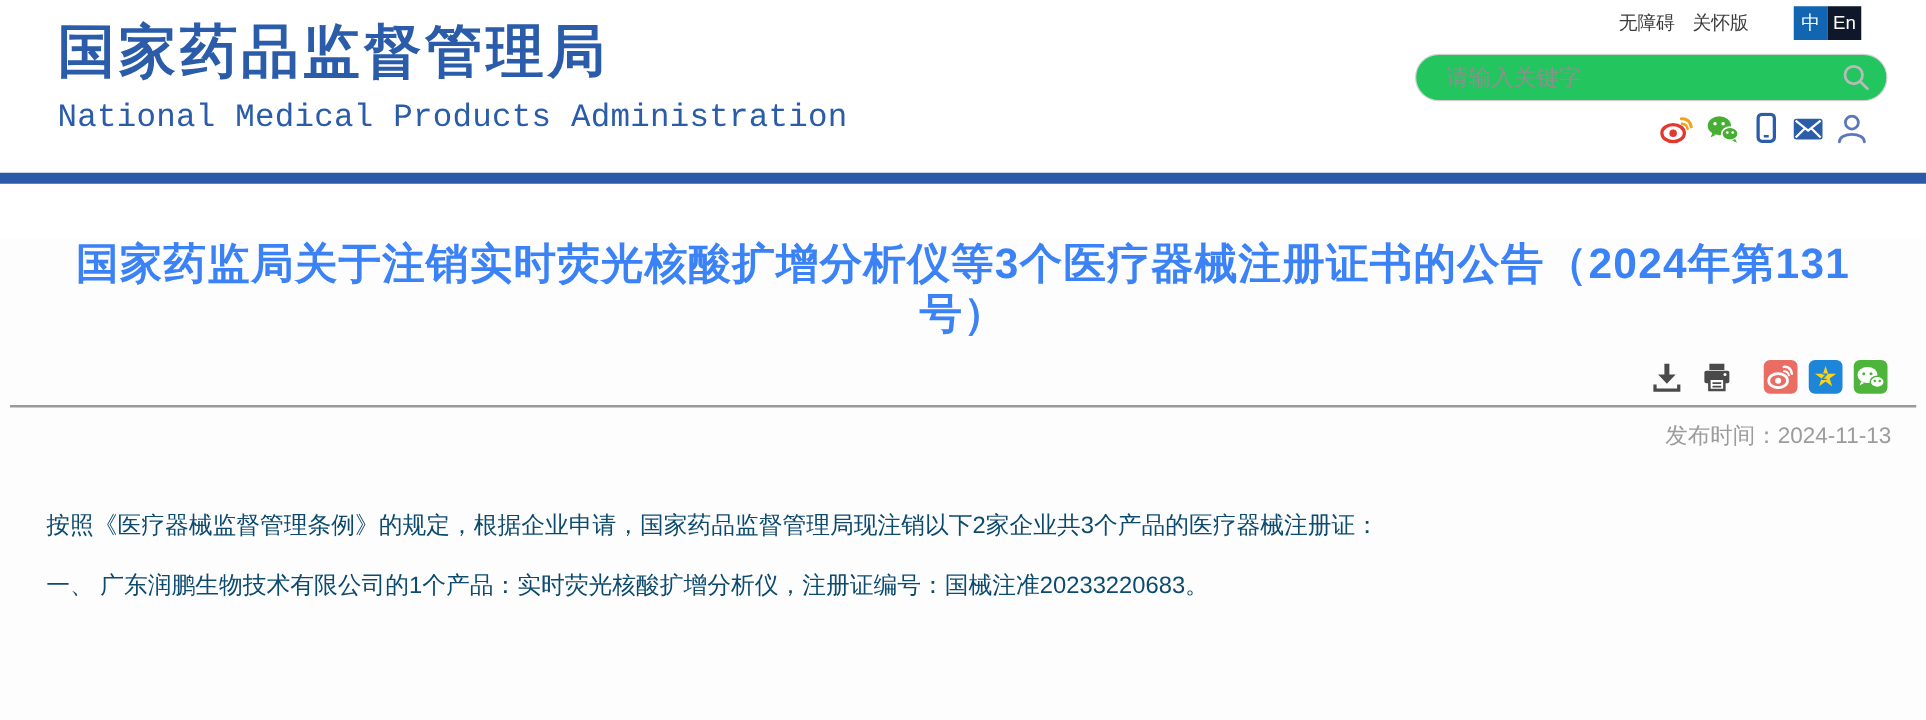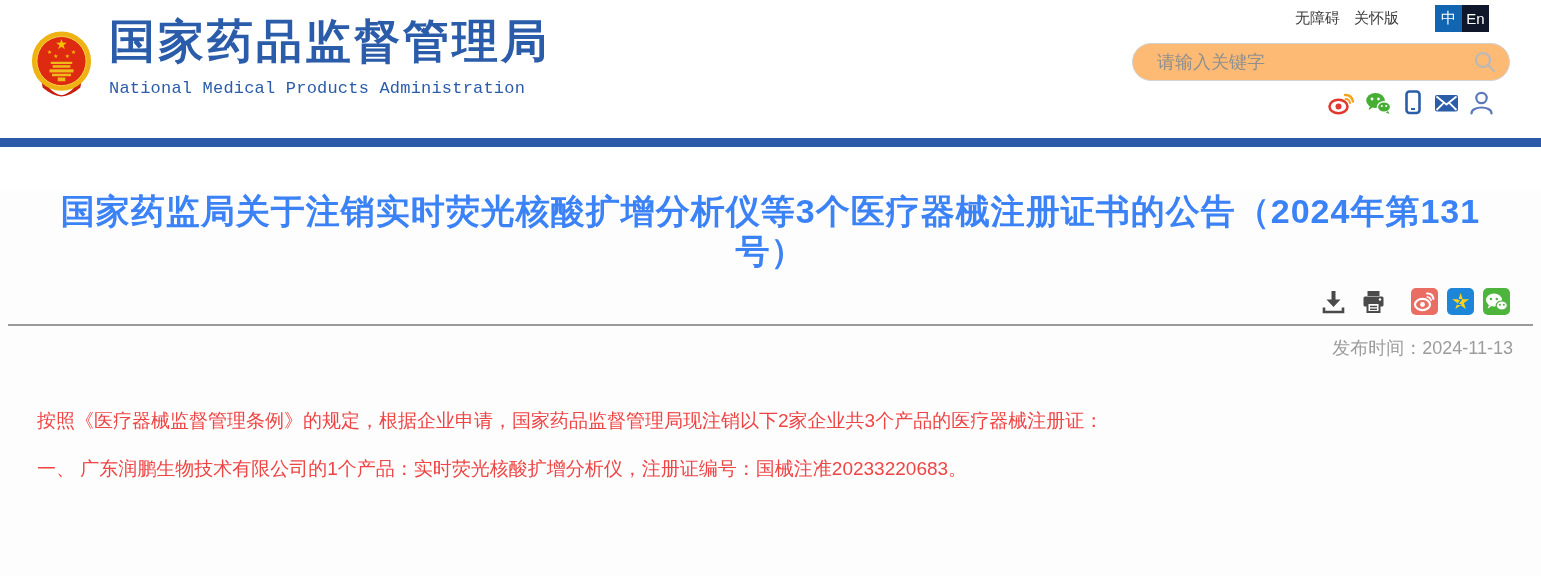--- a/index.html
+++ b/index.html
@@ -8,31 +8,31 @@
     width:1541px; height:576px; overflow:hidden;
     background:#ffffff;
     font-family:"Liberation Sans", sans-serif;
   }
   
   .header { position:relative; height:138px; background:#fff; }
   .logo-wrap { position:absolute; left:30px; top:8px; width:520px; height:112px; display:flex; align-items:flex-start; cursor:pointer; }
   .emblem { width:100px; height:110px; }
   .site-names { margin-left:16px; padding-top:12px;font-family:Liberation Mono, monospace; }
   .site-zh { color:#2a5caa; font-size:46px; font-weight:bold; letter-spacing:3px; line-height:50px; white-space:nowrap; }
-  .site-en { color:#2a5caa; font-size:17px; font-weight:500; margin-top:9px; letter-spacing:0.2px; white-space:nowrap; }
+  .site-en { color:#2a5caa; font-size:26px; font-weight:500; margin-top:9px; letter-spacing:0.2px; white-space:nowrap; }
 
   .top-links { position:absolute; top:4px; right:52px; display:flex; align-items:center; height:28px; }
   .top-link { font-size:15px; color:#3c3c3c; margin-right:14px; cursor:pointer; }
   .lang-btn { width:27px; height:27px; display:flex; align-items:center; justify-content:center;
               color:#fff; font-size:15px; cursor:pointer; }
   .lang-zh { background:#1266b1; margin-left:22px; }
   .lang-en { background:#0f172a; }
 
   .search-box { position:absolute; top:43px; right:31px; width:378px; height:38px;
-                border:1.5px solid #d2d2d2; border-radius:19px; background:#fdba74;
+                border:1.5px solid #d2d2d2; border-radius:19px; background:#22c55e;
                 display:flex; align-items:center; }
   .search-box input { border:none; outline:none; background:transparent; flex:1;
                       margin-left:22px; font-size:18px; color:#444;
                       font-family:"Liberation Sans", sans-serif; }
   .search-box input::placeholder { color:#8f8f8f; }
   .search-glyph { margin-right:12px; cursor:pointer; display:flex; }
 
   .header-socials { position:absolute; top:90px; right:47px; display:flex; align-items:center; gap:10px; }
   .hs-icon { display:flex; cursor:pointer; }
 
@@ -50,21 +50,21 @@
               display:flex; align-items:center; justify-content:center; position:relative; }
   .share-gap { margin-left:24px; }
   .sq-weibo { background:#ea6d64; }
   .sq-qzone { background:#1d86d8; }
   .sq-wechat { background:#4db43c; }
   .qzone-star { color:#ffd215; font-size:22px; line-height:1; }
   .qzone-z { position:absolute; left:10px; top:8px; color:#1d86d8; font-size:10px; font-weight:bold; font-style:italic; }
 
   .pubdate-row { text-align:right; padding-right:20px; margin-top:10px;
                  color:#9c9c9c; font-size:18px; }
-  .article { margin-top:42px; padding:0 45px 0 2px; color:#ef4444; font-size:19px; }
+  .article { margin-top:42px; padding:0 45px 0 2px; color:#0c4a6e; font-size:19px; }
   .article p { margin:0 0 10px 0; line-height:38px; text-indent:27px; }
 </style>
 </head>
 <body>
 
 <div class="header">
 
   <div class="logo-wrap">
     <svg class="emblem" viewBox="0 0 100 110">
       <path d="M16,70 Q30,103 50,106 Q70,103 84,70 L80,94 Q64,108 50,108 Q36,108 20,94 Z" fill="#c8200f"></path>

